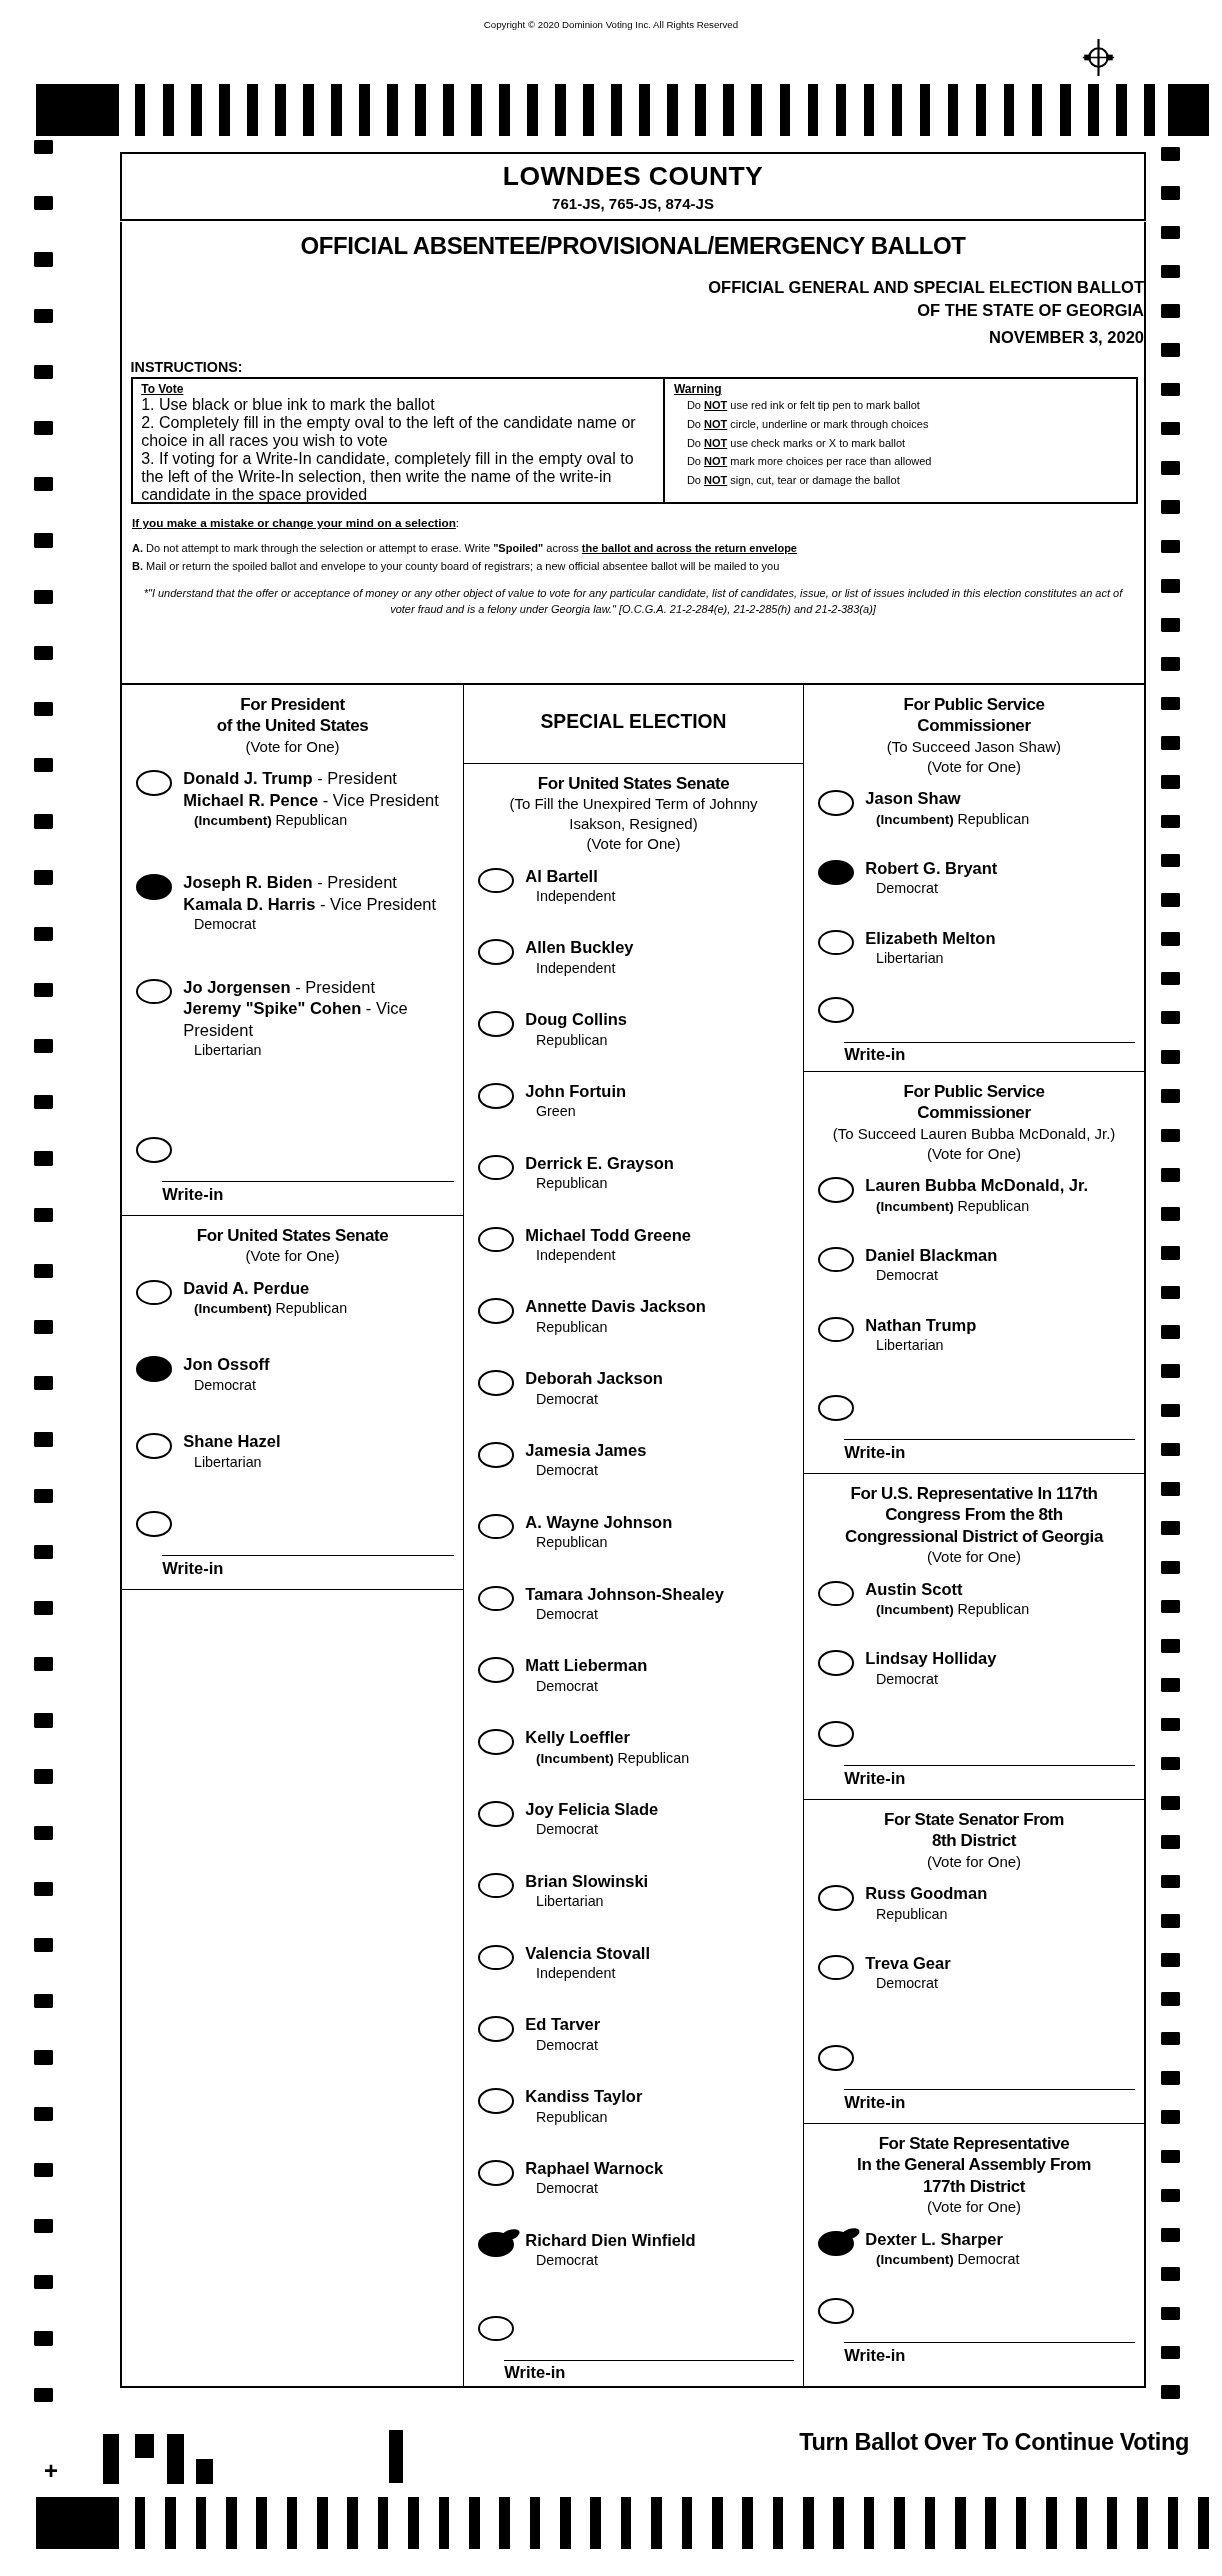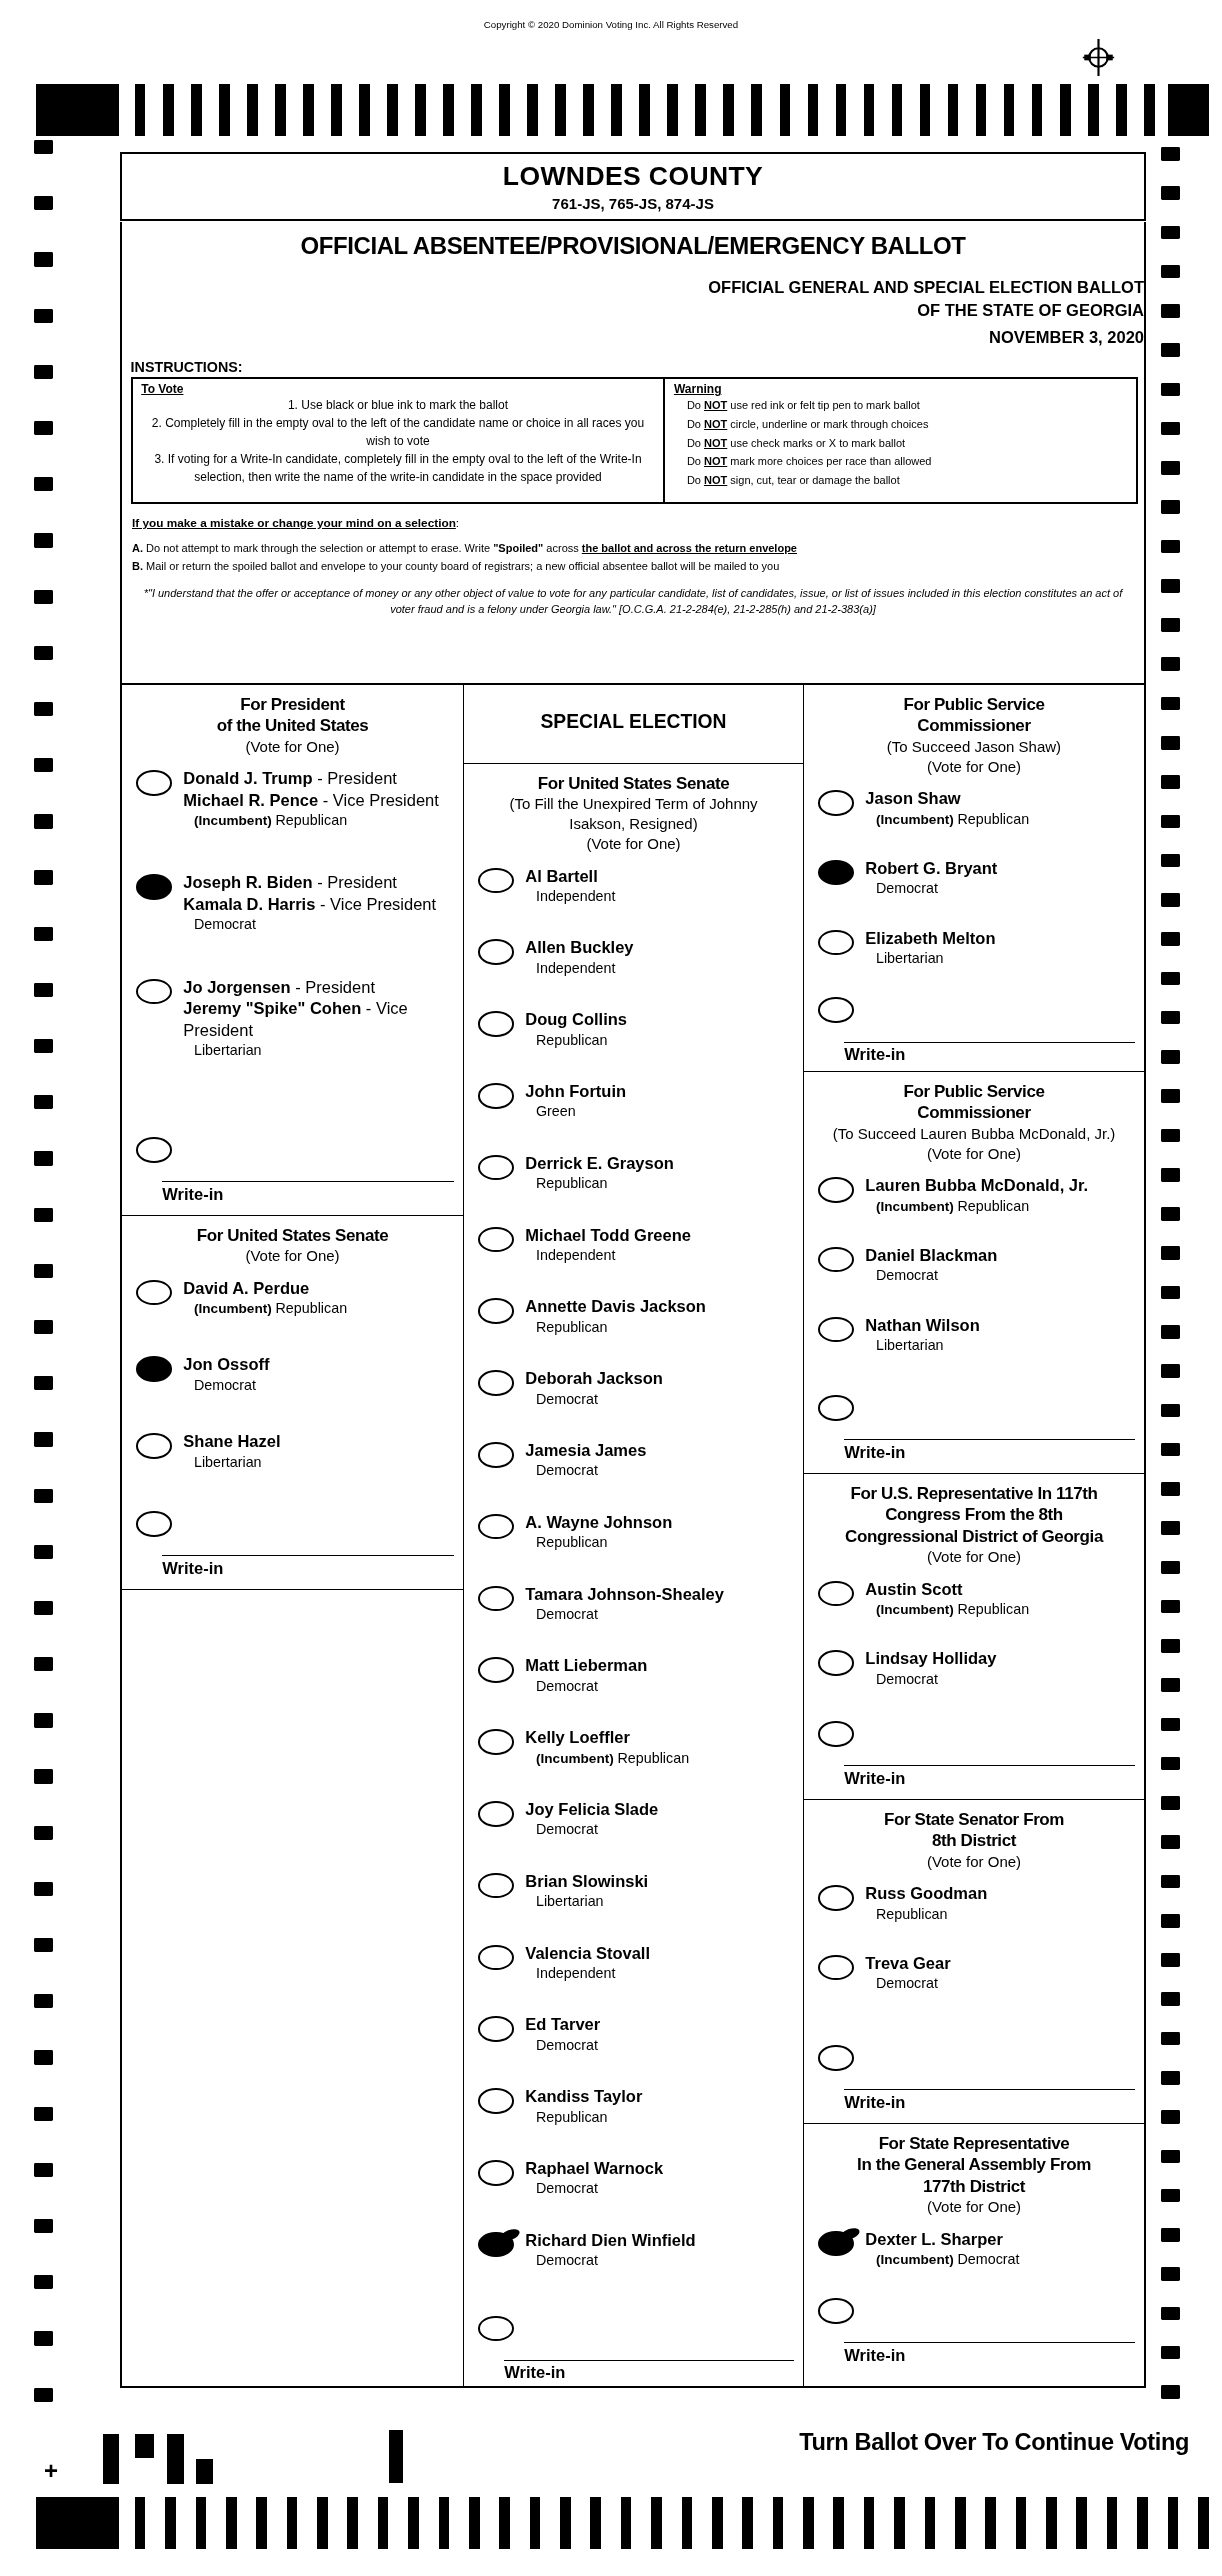--- a/index.html
+++ b/index.html
@@ -41,21 +41,21 @@
   .sub{text-align:right;font-size:16.5px;font-weight:bold;line-height:21.5px;}
   .sub-1{margin-top:17px;}
   .sub-2{margin-top:1.4px;}
   .sub-3{margin-top:5.7px;}
   .instr-label{margin:10px 0 2.9px 8.6px;font-size:14.3px;font-weight:bold;}
   .instr-boxes{margin:0 4.3px 0 8.6px;display:flex;height:127px;box-sizing:border-box;}
   .ibox{border:2.1px solid #000;box-sizing:border-box;padding:2.9px 8.6px;}
   .tovote{width:53%;}
   .warnbox{width:47%;margin-left:-2.1px;}
   .box-h{font-size:12px;font-weight:bold;text-decoration:underline;}
-  .tv-item{font-size:12px;line-height:18px;text-align:center;}
+  .tv-item{font-size:16px;line-height:18px;}
   .wn-item{font-size:11px;line-height:18.6px;padding-left:13px;}
   .notb{font-weight:bold;text-decoration:underline;}
   .b{font-weight:bold;}
   .bu{font-weight:bold;text-decoration:underline;}
   .hu{font-weight:bold;text-decoration:underline;}
   .mistake{margin:11.5px 14.3px 0 10px;}
   .para-h{font-size:11.8px;}
   .mk-line{font-size:11px;line-height:18.6px;}
   .mk-a{margin-top:8.6px;}
   .inperson{margin:15.8px 21.5px 0 10px;font-size:11.5px;line-height:19.3px;}
@@ -676,21 +676,21 @@
                     <span class="oval"></span>
                     <div class="ctext">
                       <div class="l1"><span class="nm">Daniel Blackman</span><span class="sfx"></span></div>
 
                       <div class="party"><span class="inc"></span><span>Democrat</span></div>
                     </div>
                   </div>
               <div class="cand" data-idx="2">
                     <span class="oval"></span>
                     <div class="ctext">
-                      <div class="l1"><span class="nm">Nathan Wilson</span><span class="sfx"></span></div>
+                      <div class="l1"><span class="nm">Nathan Trump</span><span class="sfx"></span></div>
 
                       <div class="party"><span class="inc"></span><span>Libertarian</span></div>
                     </div>
                   </div>
             </div>
               <div class="writein">
                 <span class="oval"></span>
                 <div class="wr">
                   <div class="wline"></div>
                   <div class="wlabel">Write-in</div>

